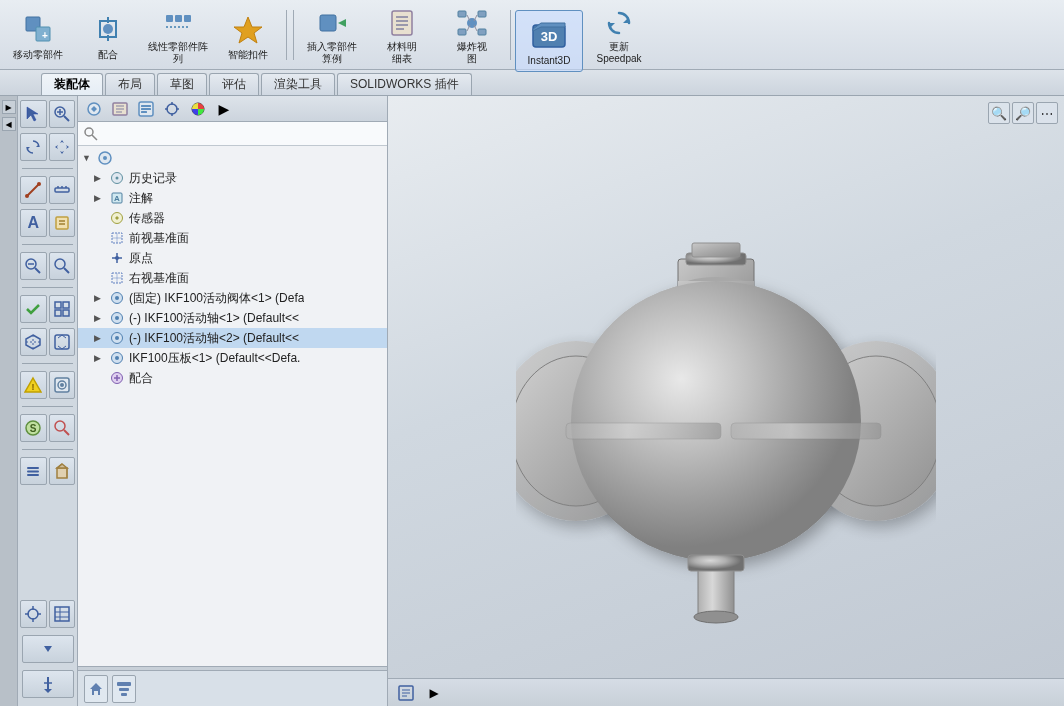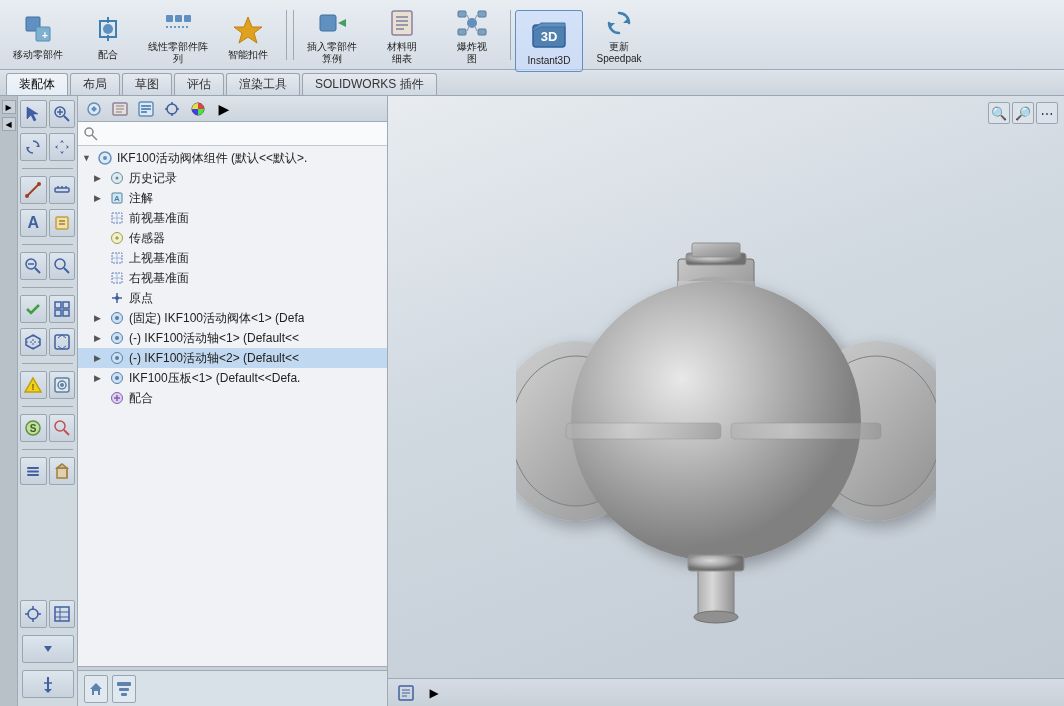--- a/index.html
+++ b/index.html
@@ -89,21 +89,22 @@
       background: linear-gradient(to bottom, #e5eaf0, #d0d8e2);
       cursor: pointer;
       display: flex;
       align-items: center;
       font-size: 12px;
       color: #333;
     }
     .tab-item.active {
       background: linear-gradient(to bottom, #f0f4f8, #e5edf5);
       color: #000;
-      font-weight: 400;
+      font-weight: 700;
+      margin-left: 35px;
     }
 
     
     #main-content {
       display: flex;
       height: calc(706px - 70px - 26px);
     }
 
     
     #left-strip {
@@ -736,21 +737,20 @@
     <div id="tree-content">
 
       <div class="tree-item">
         <span class="expand-arrow">▼</span>
         <span class="item-icon">
           <svg width="16" height="16" viewBox="0 0 16 16">
               <circle cx="8" cy="8" r="6" fill="#e0e8f0" stroke="#6090c0" stroke-width="1.5"></circle>
               <circle cx="8" cy="8" r="2" fill="#6090c0"></circle>
             </svg>
         </span>
-        <span class="item-label">IKF100活动阀体组件 (默认&lt;&lt;默认&gt;.</span>
       </div>
 
       <div class="tree-item indent-1">
         <span class="expand-arrow">▶</span>
         <span class="item-icon">
           <svg width="14" height="14" viewBox="0 0 14 14">
               <circle cx="7" cy="7" r="5.5" fill="#e0e8f0" stroke="#6090a0" stroke-width="1"></circle>
               <circle cx="7" cy="7" r="1.5" fill="#6090a0"></circle>
             </svg>
         </span>
@@ -759,79 +759,68 @@
 
       <div class="tree-item indent-1">
         <span class="expand-arrow">▶</span>
         <span class="item-icon">
           <svg width="14" height="14" viewBox="0 0 14 14">
               <rect x="2" y="2" width="10" height="10" rx="1" fill="#d0e8f0" stroke="#5080a0" stroke-width="1"></rect>
               <text x="7" y="10" text-anchor="middle" font-size="8" fill="#5080a0" font-weight="bold">A</text>
             </svg>
         </span>
         <span class="item-label">注解</span>
+      </div>
+
+      <div class="tree-item indent-1">
+        <span class="expand-arrow" style="visibility:hidden">▶</span>
+        <span class="item-icon">
+          <svg width="14" height="14" viewBox="0 0 14 14">
+              <circle cx="7" cy="7" r="5.5" fill="#f0f0d0" stroke="#a0a040" stroke-width="1"></circle>
+              <path d="M5,7 L7,5 L9,7 L7,9 Z" fill="#a0a040"></path>
+            </svg>
+        </span>
+        <span class="item-label">传感器</span>
       </div>
 
       <div class="tree-item indent-1">
         <span class="expand-arrow" style="visibility:hidden">▶</span>
         <span class="item-icon">
           <svg width="14" height="14" viewBox="0 0 14 14">
               <rect x="2" y="2" width="10" height="10" fill="none" stroke="#6080c0" stroke-width="1" stroke-dasharray="2,1"></rect>
               <line x1="2" y1="7" x2="12" y2="7" stroke="#6080c0" stroke-width="0.5"></line>
               <line x1="7" y1="2" x2="7" y2="12" stroke="#6080c0" stroke-width="0.5"></line>
             </svg>
         </span>
         <span class="item-label">前视基准面</span>
       </div>
 
+
       <div class="tree-item indent-1">
         <span class="expand-arrow" style="visibility:hidden">▶</span>
         <span class="item-icon">
           <svg width="14" height="14" viewBox="0 0 14 14">
-              <circle cx="7" cy="7" r="5.5" fill="#f0f0d0" stroke="#a0a040" stroke-width="1"></circle>
-              <path d="M5,7 L7,5 L9,7 L7,9 Z" fill="#a0a040"></path>
-            </svg>
-        </span>
-        <span class="item-label">传感器</span>
+              <line x1="7" y1="2" x2="7" y2="12" stroke="#4060a0" stroke-width="1.5"></line>
+              <line x1="2" y1="7" x2="12" y2="7" stroke="#4060a0" stroke-width="1.5"></line>
+              <circle cx="7" cy="7" r="2" fill="#4060a0"></circle>
+            </svg>
+        </span>
+        <span class="item-label">原点</span>
       </div>
 
       <div class="tree-item indent-1">
         <span class="expand-arrow" style="visibility:hidden">▶</span>
         <span class="item-icon">
           <svg width="14" height="14" viewBox="0 0 14 14">
               <rect x="2" y="2" width="10" height="10" fill="none" stroke="#6080c0" stroke-width="1" stroke-dasharray="2,1"></rect>
               <line x1="2" y1="7" x2="12" y2="7" stroke="#6080c0" stroke-width="0.5"></line>
               <line x1="7" y1="2" x2="7" y2="12" stroke="#6080c0" stroke-width="0.5"></line>
             </svg>
         </span>
-        <span class="item-label">上视基准面</span>
-      </div>
-
-      <div class="tree-item indent-1">
-        <span class="expand-arrow" style="visibility:hidden">▶</span>
-        <span class="item-icon">
-          <svg width="14" height="14" viewBox="0 0 14 14">
-              <rect x="2" y="2" width="10" height="10" fill="none" stroke="#6080c0" stroke-width="1" stroke-dasharray="2,1"></rect>
-              <line x1="2" y1="7" x2="12" y2="7" stroke="#6080c0" stroke-width="0.5"></line>
-              <line x1="7" y1="2" x2="7" y2="12" stroke="#6080c0" stroke-width="0.5"></line>
-            </svg>
-        </span>
         <span class="item-label">右视基准面</span>
-      </div>
-
-      <div class="tree-item indent-1">
-        <span class="expand-arrow" style="visibility:hidden">▶</span>
-        <span class="item-icon">
-          <svg width="14" height="14" viewBox="0 0 14 14">
-              <line x1="7" y1="2" x2="7" y2="12" stroke="#4060a0" stroke-width="1.5"></line>
-              <line x1="2" y1="7" x2="12" y2="7" stroke="#4060a0" stroke-width="1.5"></line>
-              <circle cx="7" cy="7" r="2" fill="#4060a0"></circle>
-            </svg>
-        </span>
-        <span class="item-label">原点</span>
       </div>
 
       <div class="tree-item indent-1">
         <span class="expand-arrow">▶</span>
         <span class="item-icon">
           <svg width="14" height="14" viewBox="0 0 14 14">
               <circle cx="7" cy="7" r="5.5" fill="#d0e0f0" stroke="#5080b0" stroke-width="1"></circle>
               <circle cx="7" cy="7" r="2" fill="#5080b0"></circle>
             </svg>
         </span>

